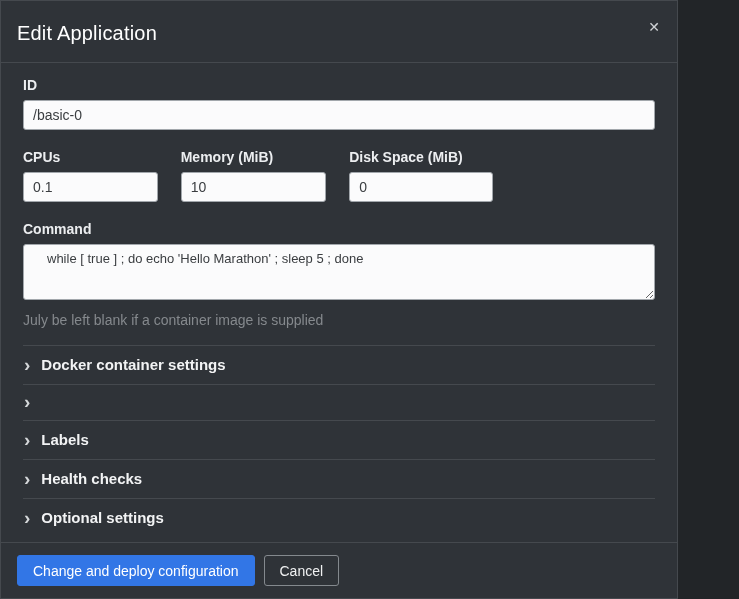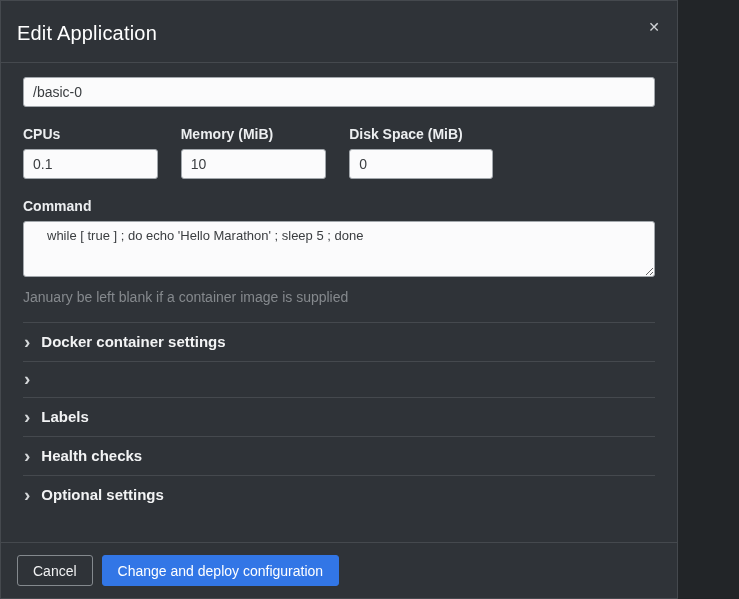--- a/index.html
+++ b/index.html
@@ -158,20 +158,21 @@
 <div class="modal">
 
   <div class="modal-header">
     <div class="modal-title">Edit Application</div>
     <span class="close-btn">✕</span>
   </div>
 
   <div class="modal-body">
 
     <div class="field">
+      <label class="field-label">ID</label>
       <input type="text" value="/basic-0" style="">
     </div>
 
     <div class="row-4">
       <div>
         <label class="field-label">CPUs</label>
         <input type="text" value="0.1" style="">
       </div>
       <div>
         <label class="field-label">Memory (MiB)</label>
@@ -179,21 +180,21 @@
       </div>
       <div>
         <label class="field-label">Disk Space (MiB)</label>
         <input type="text" value="0" style="">
       </div>
     </div>
 
     <div class="command-field">
       <label class="field-label">Command</label>
       <textarea spellcheck="false" style="">while [ true ] ; do echo 'Hello Marathon' ; sleep 5 ; done</textarea>
-      <div class="help-text">January be left blank if a container image is supplied</div>
+      <div class="help-text">July be left blank if a container image is supplied</div>
     </div>
 
     <div class="sections">
       <div class="section-row">
         <span class="chevron">›</span>
         <span class="section-label">Docker container settings</span>
       </div>
       <div class="section-row">
         <span class="chevron">›</span>
       </div>
@@ -207,17 +208,17 @@
       </div>
       <div class="section-row">
         <span class="chevron">›</span>
         <span class="section-label">Optional settings</span>
       </div>
     </div>
 
   </div>
 
   <div class="modal-footer">
+    <button class="btn btn-primary">Change and deploy configuration</button>
     <button class="btn btn-cancel">Cancel</button>
-    <button class="btn btn-primary">Change and deploy configuration</button>
   </div>
 
 </div>
 
 </body></html>

